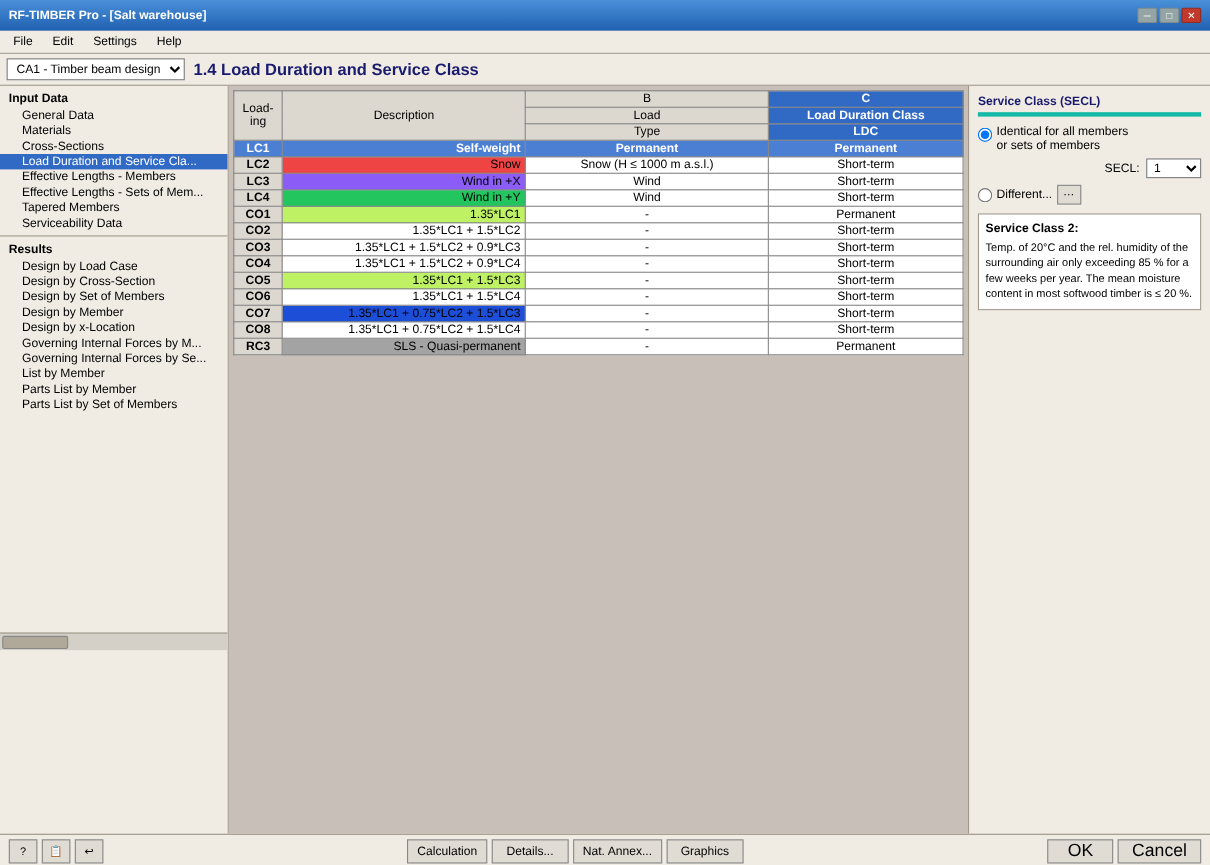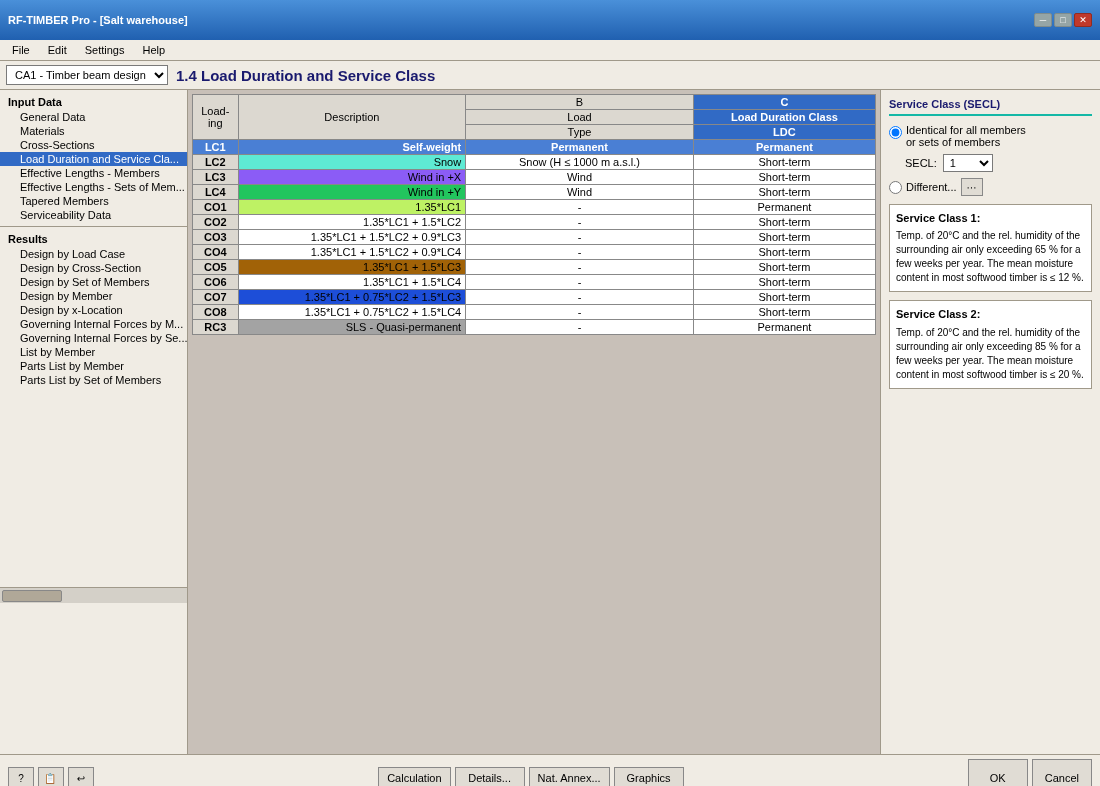--- a/index.html
+++ b/index.html
@@ -6,21 +6,21 @@
     body { font-family: 'Segoe UI', Tahoma, Arial, sans-serif; font-size: 11px; background: #d4d0c8; user-select: none; }
     
     
     .title-bar {
       background: linear-gradient(to bottom, #4a90d9, #2060b0);
       color: white;
       padding: 4px 8px;
       display: flex;
       align-items: center;
       justify-content: space-between;
-      height: 40px;
+      height: 28px;
     }
     .title-bar-title { font-size: 11px; font-weight: bold; }
     .title-bar-controls { display: flex; gap: 2px; }
     .title-bar-btn {
       width: 18px; height: 14px;
       background: #c0392b;
       border: 1px solid #922b21;
       color: white;
       font-size: 9px;
       cursor: pointer;
@@ -77,21 +77,21 @@
 
     
     .content-area {
       display: flex;
       flex: 1;
       overflow: hidden;
     }
 
     
     .sidebar {
-      width: 188px;
+      width: 208px;
       background: #f0ece4;
       border-right: 1px solid #a0998a;
       overflow-y: auto;
       padding: 4px 0;
       flex-shrink: 0;
     }
     .sidebar-section-header {
       font-weight: bold;
       font-size: 11px;
       padding: 2px 8px;
@@ -178,36 +178,37 @@
       border-left: 1px solid #a0998a;
       padding: 8px;
       overflow-y: auto;
       flex-shrink: 0;
     }
     .right-panel-title {
       font-weight: bold;
       font-size: 11px;
       color: #1a1a6e;
       margin-bottom: 8px;
-      border-bottom: 2px solid #14b8a6;
+      border-bottom: 4px solid #14b8a6;
       padding-bottom: 4px;
     }
     .radio-group { margin-bottom: 8px; }
     .radio-item {
       display: flex;
       align-items: flex-start;
       gap: 4px;
       margin-bottom: 4px;
     }
     .radio-item input[type="radio"] { margin-top: 2px; }
     .secl-row {
       display: flex;
       align-items: center;
       gap: 6px;
       margin: 6px 0 6px 16px;
+      justify-content: flex-end;
     }
     .secl-label { font-size: 11px; }
     .secl-select {
       font-size: 11px;
       padding: 1px 2px;
       border: 1px solid #7a7a7a;
       background: white;
       height: 18px;
       width: 50px;
     }
@@ -261,24 +262,24 @@
       min-width: 70px;
       background: #e0dcd4;
       border: 1px solid #888;
       cursor: pointer;
       font-size: 11px;
       padding: 0 8px;
     }
     .ok-btn {
       background: #e0dcd4;
       border: 1px solid #888;
-      height: 38px;
+      height: 22px;
       min-width: 60px;
       cursor: pointer;
-      font-size: 11px;
+      font-size: 16px;
       padding: 0 12px;
     }
 
     
     .sidebar-results-divider {
       margin: 4px 0;
       border-top: 1px solid #a0998a;
     }
   </style>
 </head>
@@ -363,21 +364,21 @@
           </thead>
           <tbody id="table-body">
           <tr>
                 <td class="row-label" style="background: rgb(74, 127, 212); color: white; font-weight: bold;">LC1</td>
                 <td class="left-align" style="background: rgb(74, 127, 212); color: white; font-weight: bold;">Self-weight</td>
                 <td style="background: rgb(74, 127, 212); color: white; font-weight: bold;">Permanent</td>
                 <td style="background: rgb(74, 127, 212); color: white; font-weight: bold;">Permanent</td>
               </tr>
               <tr>
                 <td class="row-label">LC2</td>
-                <td class="left-align" style="background: #5eead4;">Snow</td>
+                <td class="left-align" style="background: #ef4444;">Snow</td>
                 <td style="background: white;">Snow (H ≤ 1000 m a.s.l.)</td>
                 <td style="background: white;">Short-term</td>
               </tr>
               <tr>
                 <td class="row-label">LC3</td>
                 <td class="left-align" style="background: #8b5cf6;">Wind in +X</td>
                 <td style="background: white;">Wind</td>
                 <td style="background: white;">Short-term</td>
               </tr>
               <tr>
@@ -405,21 +406,21 @@
                 <td style="background: white;">Short-term</td>
               </tr>
               <tr>
                 <td class="row-label">CO4</td>
                 <td class="left-align" style="background: white;">1.35*LC1 + 1.5*LC2 + 0.9*LC4</td>
                 <td style="background: white;">-</td>
                 <td style="background: white;">Short-term</td>
               </tr>
               <tr>
                 <td class="row-label">CO5</td>
-                <td class="left-align" style="background: #a16207;">1.35*LC1 + 1.5*LC3</td>
+                <td class="left-align" style="background: #bef264;">1.35*LC1 + 1.5*LC3</td>
                 <td style="background: white;">-</td>
                 <td style="background: white;">Short-term</td>
               </tr>
               <tr>
                 <td class="row-label">CO6</td>
                 <td class="left-align" style="background: white;">1.35*LC1 + 1.5*LC4</td>
                 <td style="background: white;">-</td>
                 <td style="background: white;">Short-term</td>
               </tr>
               <tr>
@@ -466,24 +467,20 @@
           </select>
         </div>
 
         <div class="different-row">
           <input type="radio" name="secl-radio" style="">
           <span>Different...</span>
           <div class="different-btn">⋯</div>
         </div>
       </div>
 
-      <div class="service-class-box">
-        <div class="service-class-title">Service Class 1:</div>
-        <div>Temp. of 20°C and the rel. humidity of the surrounding air only exceeding 65 % for a few weeks per year. The mean moisture content in most softwood timber is ≤ 12 %.</div>
-      </div>
 
       <div class="service-class-box">
         <div class="service-class-title">Service Class 2:</div>
         <div>Temp. of 20°C and the rel. humidity of the surrounding air only exceeding 85 % for a few weeks per year. The mean moisture content in most softwood timber is ≤ 20 %.</div>
       </div>
 
     </div>
 
   </div>
 

